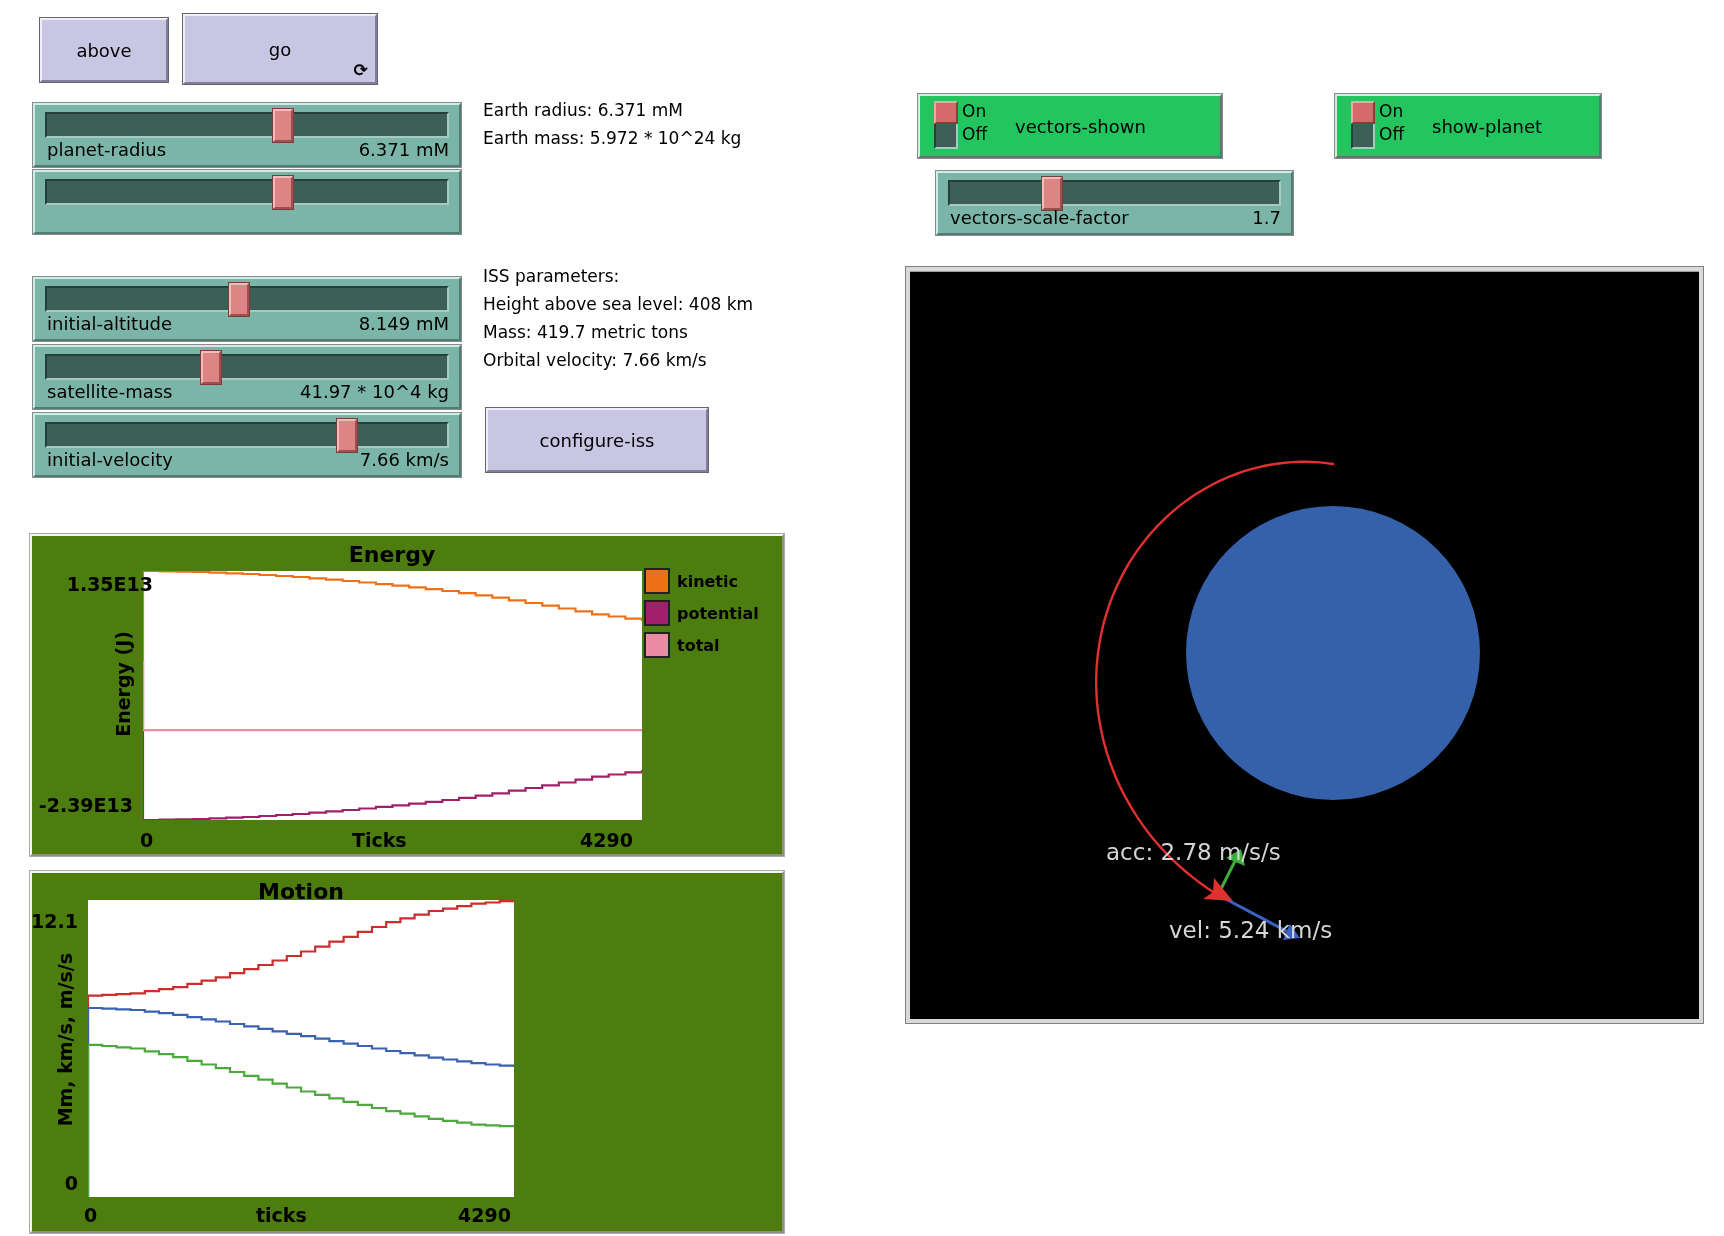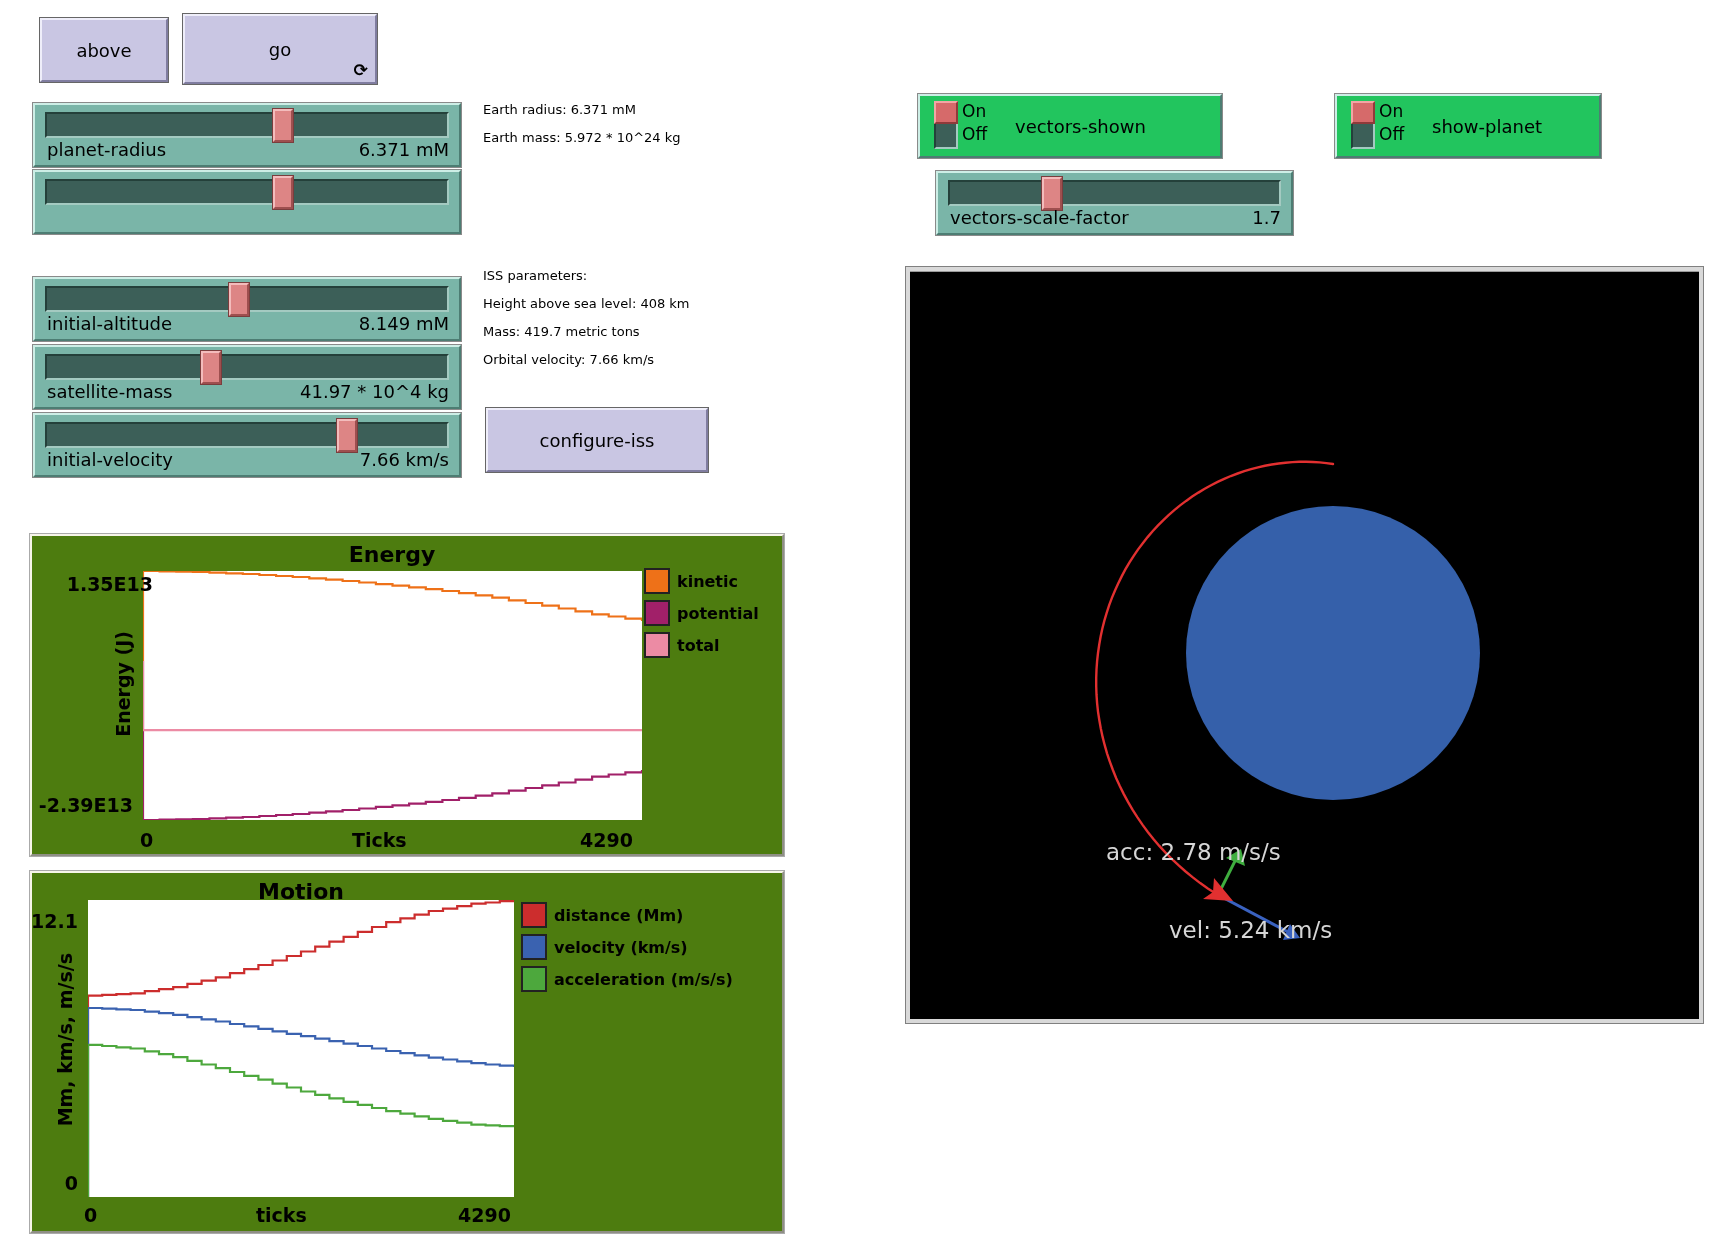--- a/index.html
+++ b/index.html
@@ -65,21 +65,21 @@
   .sw-handle{
     position:absolute;left:-2px;top:-2px;width:20px;height:19px;
     background:#d66a6a;
     border-top:2px solid #f2a5a5;border-left:2px solid #f2a5a5;
     border-right:2px solid #8f3a3a;border-bottom:2px solid #8f3a3a;
   }
   .sw-onoff{position:absolute;left:42px;top:4px;font-size:17px;line-height:23px;}
   .sw-label{position:absolute;left:95px;top:0;bottom:0;display:flex;align-items:center;font-size:18px;}
 
   
-  .info{position:absolute;font-size:13px;line-height:28px;}
+  .info{position:absolute;font-size:17px;line-height:28px;}
 
   
   .plot-panel{
     position:absolute;background:#4d7c0f;
     border-top:2px solid #f6f5e9;border-left:2px solid #f6f5e9;
     border-right:2px solid #8f8f85;border-bottom:2px solid #8f8f85;
     box-shadow:0 0 0 1px #aaa;
   }
   .plot-title{position:absolute;font-size:22px;font-weight:bold;transform:translateX(-50%);}
   .plot-white{position:absolute;background:#fff;}
@@ -243,34 +243,20 @@
         <polyline points="0.0,297.0 0.0,297.0 0.0,229.9 0.0,229.9 0.0,162.8 0.0,162.8 0.0,95.7 14.2,95.7 14.2,94.9 28.4,94.9 28.4,94.1 42.6,94.1 42.6,93.3 56.8,93.3 56.8,91.2 71.0,91.2 71.0,89.2 85.2,89.2 85.2,87.1 99.4,87.1 99.4,83.9 113.6,83.9 113.6,80.6 127.8,80.6 127.8,77.3 142.0,77.3 142.0,73.2 156.2,73.2 156.2,69.1 170.4,69.1 170.4,65.0 184.6,65.0 184.6,60.5 198.8,60.5 198.8,56.0 213.0,56.0 213.0,51.5 227.2,51.5 227.2,46.6 241.4,46.6 241.4,41.7 255.6,41.7 255.6,36.8 269.8,36.8 269.8,31.9 284.0,31.9 284.0,27.0 298.2,27.0 298.2,22.1 312.4,22.1 312.4,18.4 326.6,18.4 326.6,14.7 340.8,14.7 340.8,11.0 355.0,11.0 355.0,8.6 369.2,8.6 369.2,6.1 383.4,6.1 383.4,3.7 397.6,3.7 397.6,2.5 411.8,2.5 411.8,1.2 426.0,1.2 426.0,0.0" fill="none" stroke="#cc2d2d" stroke-width="2.2"></polyline>
         <polyline points="0.0,297.0 0.0,297.0 0.0,234.0 0.0,234.0 0.0,171.0 0.0,171.0 0.0,108.0 14.2,108.0 14.2,108.7 28.4,108.7 28.4,109.3 42.6,109.3 42.6,110.0 56.8,110.0 56.8,111.6 71.0,111.6 71.0,113.2 85.2,113.2 85.2,114.9 99.4,114.9 99.4,117.1 113.6,117.1 113.6,119.3 127.8,119.3 127.8,121.5 142.0,121.5 142.0,124.0 156.2,124.0 156.2,126.4 170.4,126.4 170.4,128.9 184.6,128.9 184.6,131.3 198.8,131.3 198.8,133.8 213.0,133.8 213.0,136.2 227.2,136.2 227.2,138.7 241.4,138.7 241.4,141.1 255.6,141.1 255.6,143.6 269.8,143.6 269.8,146.0 284.0,146.0 284.0,148.5 298.2,148.5 298.2,151.0 312.4,151.0 312.4,153.2 326.6,153.2 326.6,155.4 340.8,155.4 340.8,157.6 355.0,157.6 355.0,159.5 369.2,159.5 369.2,161.3 383.4,161.3 383.4,163.2 397.6,163.2 397.6,164.5 411.8,164.5 411.8,165.7 426.0,165.7 426.0,166.9" fill="none" stroke="#3a62b0" stroke-width="2.2"></polyline>
         <polyline points="0.0,297.0 0.0,297.0 0.0,246.3 0.0,246.3 0.0,195.5 0.0,195.5 0.0,144.8 14.2,144.8 14.2,146.0 28.4,146.0 28.4,147.3 42.6,147.3 42.6,148.5 56.8,148.5 56.8,151.4 71.0,151.4 71.0,154.2 85.2,154.2 85.2,157.1 99.4,157.1 99.4,160.8 113.6,160.8 113.6,164.5 127.8,164.5 127.8,168.1 142.0,168.1 142.0,172.0 156.2,172.0 156.2,175.8 170.4,175.8 170.4,179.7 184.6,179.7 184.6,183.6 198.8,183.6 198.8,187.5 213.0,187.5 213.0,191.5 227.2,191.5 227.2,194.9 241.4,194.9 241.4,198.3 255.6,198.3 255.6,201.8 269.8,201.8 269.8,204.9 284.0,204.9 284.0,208.0 298.2,208.0 298.2,211.1 312.4,211.1 312.4,213.7 326.6,213.7 326.6,216.3 340.8,216.3 340.8,218.9 355.0,218.9 355.0,220.8 369.2,220.8 369.2,222.7 383.4,222.7 383.4,224.6 397.6,224.6 397.6,225.4 411.8,225.4 411.8,226.2 426.0,226.2 426.0,227.0" fill="none" stroke="#4da83d" stroke-width="2.2"></polyline>
       </svg></div>
   <div class="ptick right" style="right:704px;top:37px">12.1</div>
   <div class="ptick right" style="right:704px;top:299px">0</div>
   <div class="vlab" style="left:22px;top:80px">Mm, km/s, m/s/s</div>
   <div class="ptick" style="left:52px;top:331px">0</div>
   <div class="ptick" style="left:224px;top:331px">ticks</div>
   <div class="ptick" style="left:426px;top:331px">4290</div>
-  <div class="plot-legend" id="legend1" style="left:489px;top:30px">
-      <div class="legend-row">
-        <div class="legend-box" style="background: rgb(204, 45, 45);"></div>
-        <span class="legend-label">distance (Mm)</span>
-      </div>
-      <div class="legend-row">
-        <div class="legend-box" style="background: rgb(58, 98, 176);"></div>
-        <span class="legend-label">velocity (km/s)</span>
-      </div>
-      <div class="legend-row">
-        <div class="legend-box" style="background: rgb(77, 168, 61);"></div>
-        <span class="legend-label">acceleration (m/s/s)</span>
-      </div>
-    </div>
 </div>
 
 <div class="world-frame" style="left:905px;top:266px">
   <div class="world">
     <svg width="745" height="747">
       <circle cx="379" cy="381" r="147" fill="#3560aa"></circle>
       <path id="trail-path" fill="none" stroke-width="2.4" stroke-linecap="round" stroke="#e23030" d="M379.0,192.0 L372.4,191.1 L365.7,190.4 L358.9,190.0 L352.1,189.8 L345.3,189.8 L338.4,190.1 L331.5,190.7 L324.7,191.5 L317.8,192.5 L310.9,193.8 L304.0,195.3 L297.1,197.1 L290.3,199.2 L283.6,201.5 L276.8,204.0 L270.2,206.9 L263.6,209.9 L257.1,213.2 L250.7,216.8 L244.4,220.6 L238.2,224.6 L232.1,228.9 L226.1,233.4 L220.3,238.1 L214.6,243.1 L209.1,248.3 L203.8,253.7 L198.6,259.3 L193.6,265.1 L188.8,271.2 L184.1,277.4 L179.7,283.8 L175.5,290.4 L171.5,297.2 L167.8,304.1 L164.3,311.2 L161.0,318.5 L157.9,325.9 L155.1,333.4 L152.6,341.1 L150.3,348.9 L148.3,356.8 L146.6,364.8 L145.2,372.8 L144.0,381.0 L143.1,389.2 L142.5,397.5 L142.2,405.9 L142.2,414.3 L142.5,422.7 L143.1,431.1 L144.0,439.6 L145.3,448.0 L146.8,456.5 L148.6,464.9 L150.7,473.2 L153.1,481.6 L155.9,489.8 L158.9,498.0 L162.2,506.2 L165.9,514.2 L169.8,522.1 L174.0,529.9 L178.5,537.6 L183.3,545.2 L188.4,552.6 L193.8,559.9 L199.4,566.9 L205.3,573.9 L211.5,580.6 L218.0,587.1 L224.7,593.4 L231.6,599.5 L238.8,605.4 L246.2,611.1 L253.8,616.5 L261.7,621.6"></path>
       <line x1="264" y1="623" x2="283" y2="585" stroke-width="3" stroke="#3fae3f"></line>
       <polygon points="287,577 272,586 291,594" fill="#3fae3f"></polygon>
       <line x1="266" y1="624" x2="336" y2="661" stroke-width="3" stroke="#3a62c0"></line>

